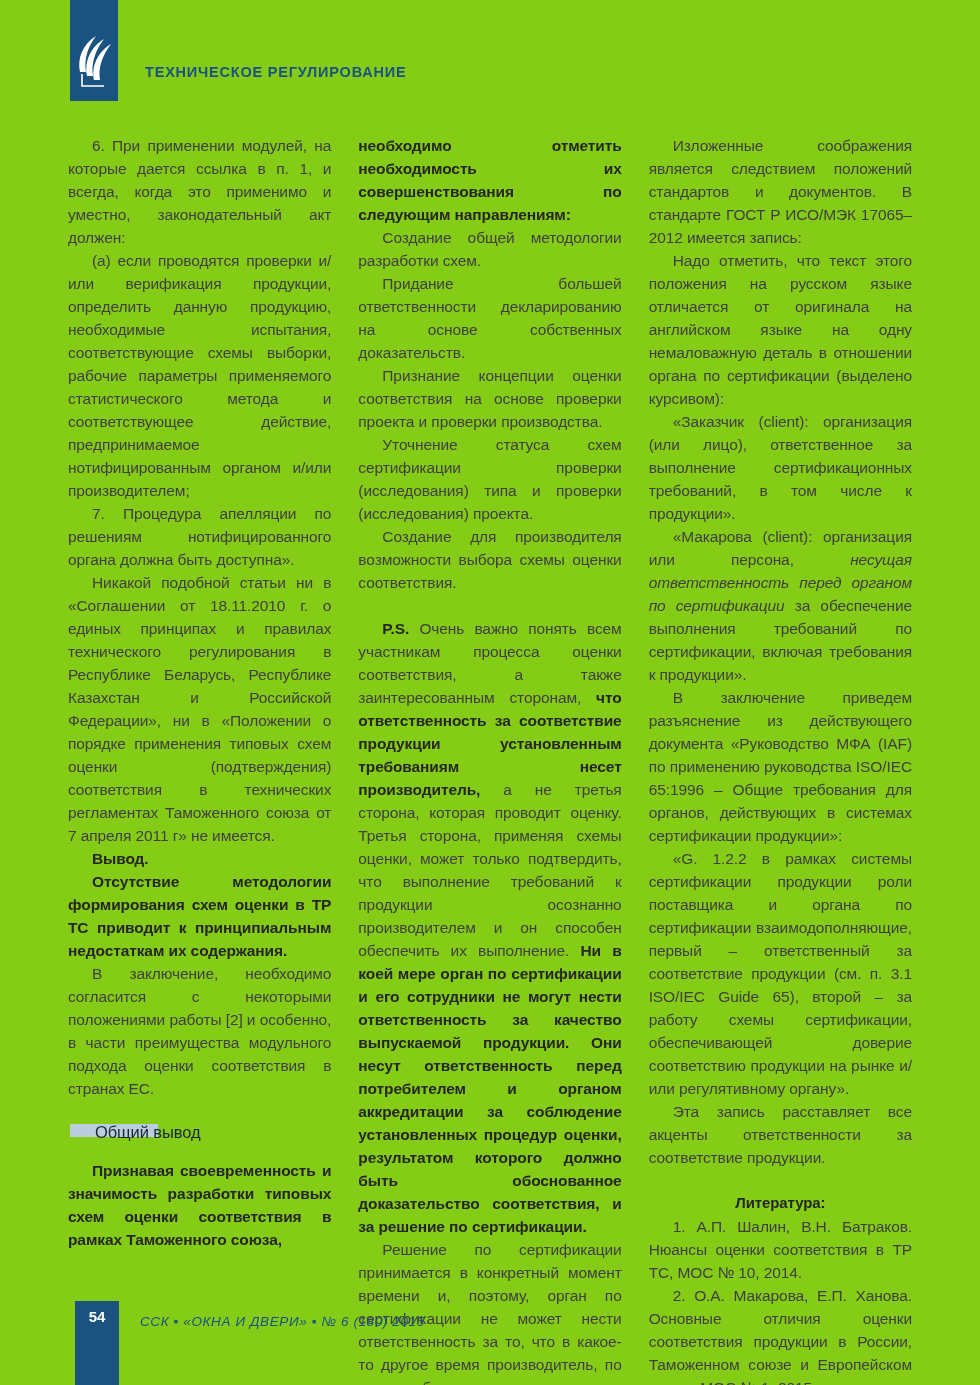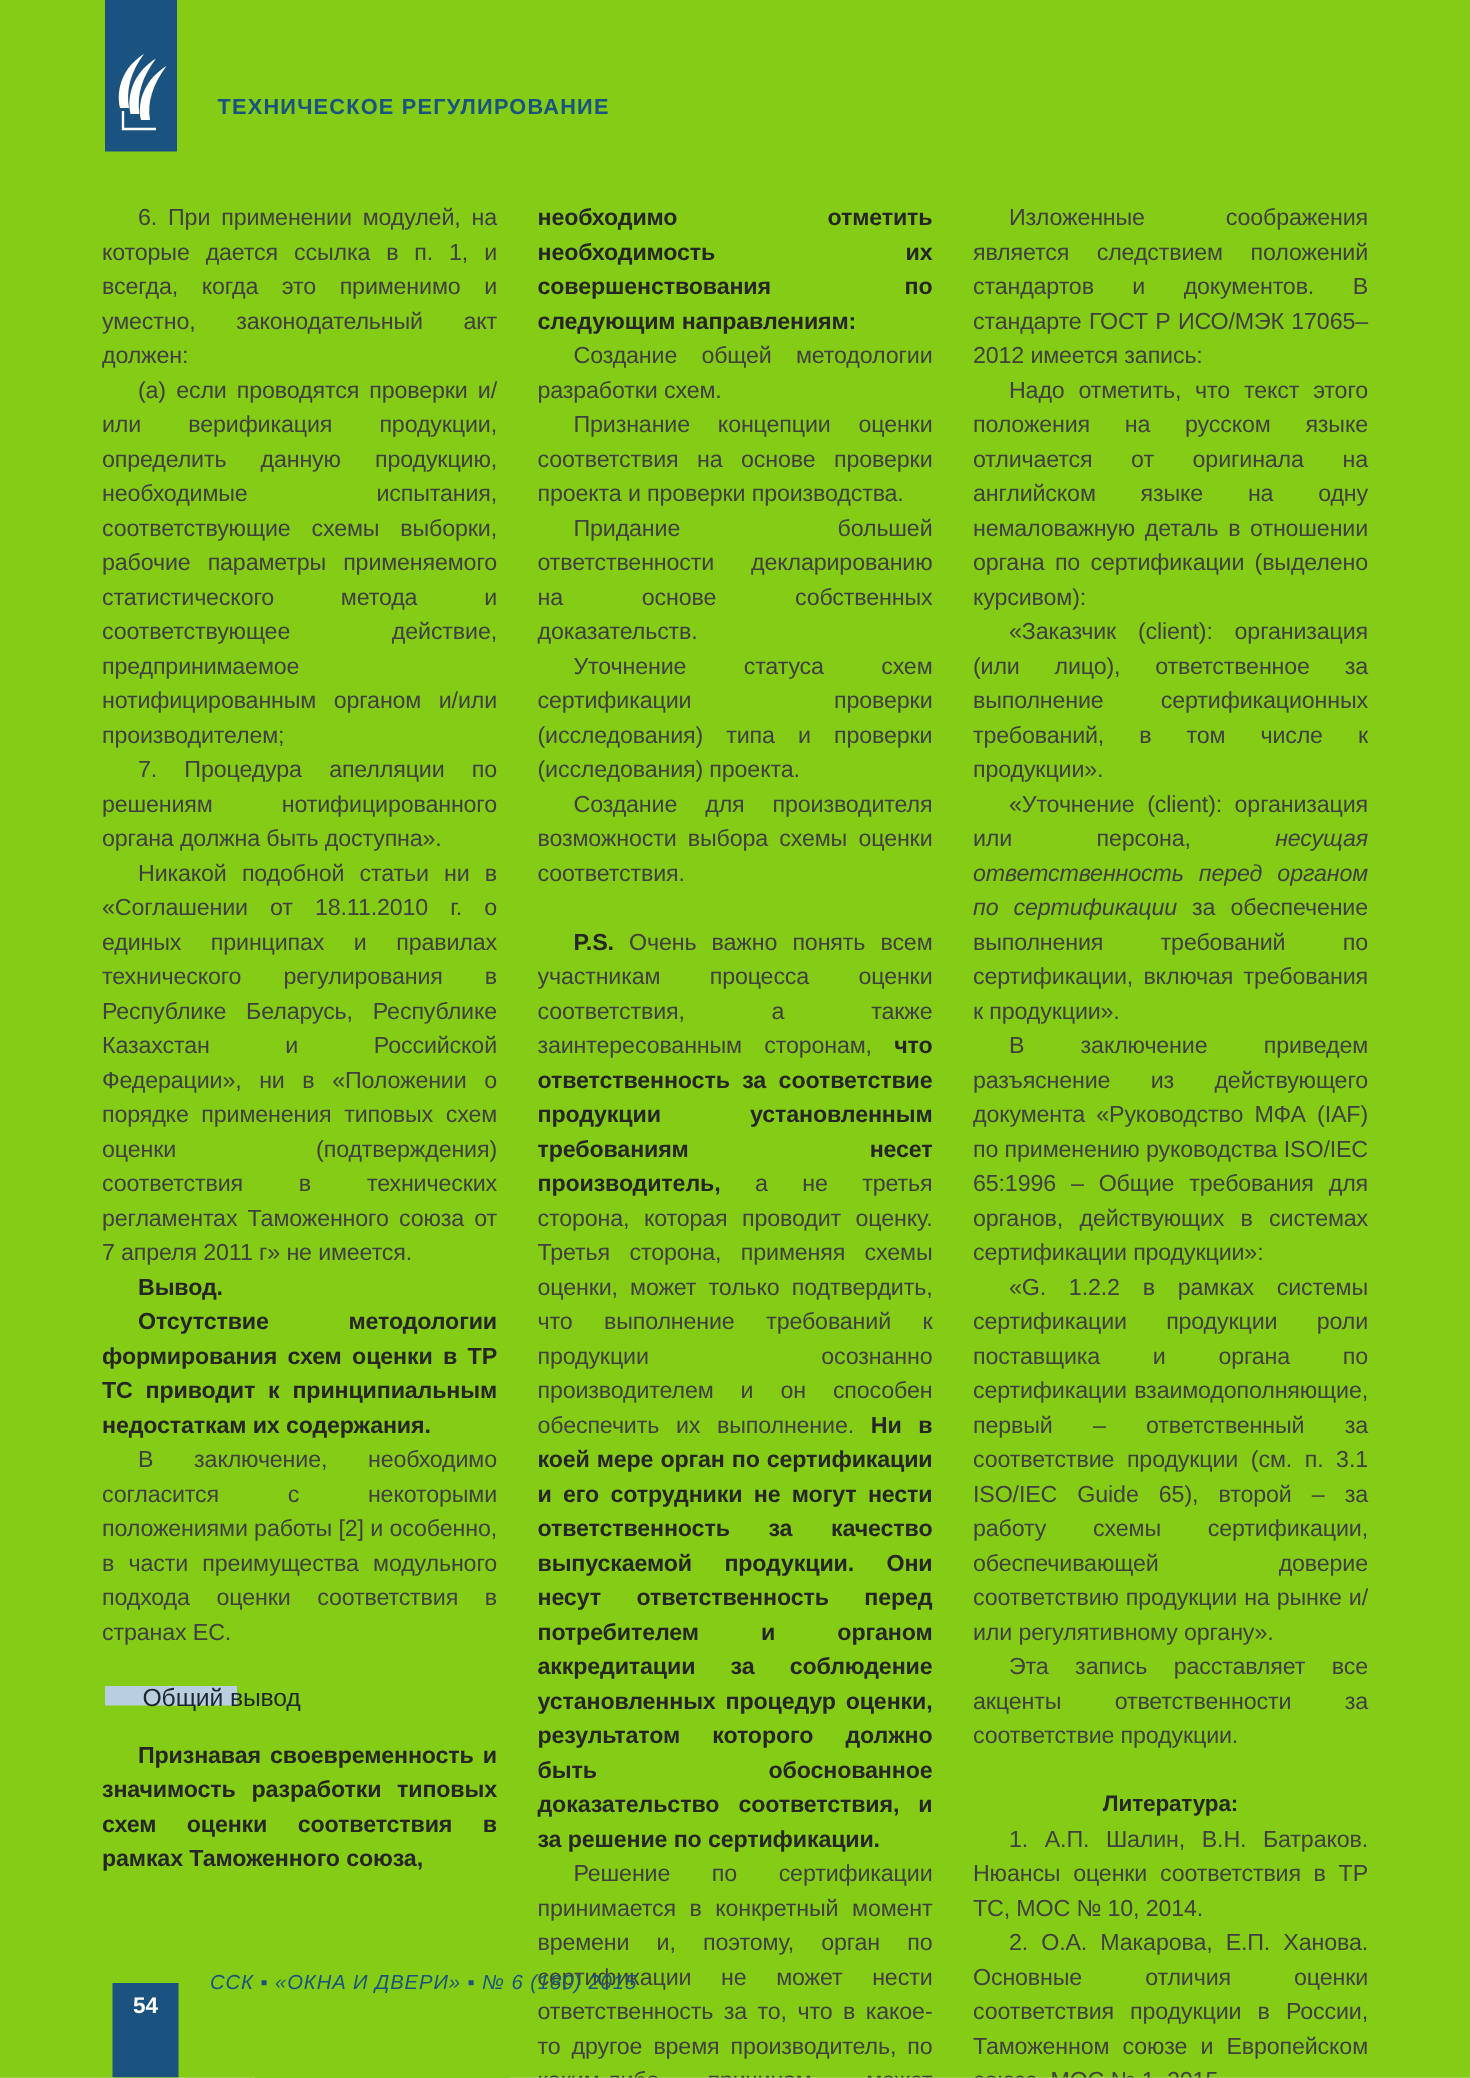--- a/index.html
+++ b/index.html
@@ -24,21 +24,21 @@
   .normal{}
 
   .section-heading{position:relative;margin:21px 0 15px 0;font-size:16.5px;font-weight:normal;
     color:#1d2731;padding-left:27px;z-index:0;}
   .section-heading .bar{position:absolute;left:2px;top:3px;width:88px;height:13px;
     background:#b9cfdf;z-index:-1;}
   .heading-center{margin:22px 0 1px 0;font-size:15px;font-weight:bold;color:#262626;
     text-align:center;text-indent:0;}
 
   
-  .footer-box{position:absolute;left:75px;bottom:0;width:44px;height:63px;background:#1a5380;}
+  .footer-box{position:absolute;left:75px;bottom:0;width:44px;height:84px;background:#1a5380;}
   .footer-page-number{display:block;text-align:center;padding-top:7px;color:#ffffff;
     font-size:15px;font-weight:bold;}
   .footer-line{position:absolute;left:140px;top:1314px;color:#1a5380;font-size:13.5px;
     letter-spacing:0.6px;font-style:italic;}
 </style>
 </head>
 <body>
 
 <div class="page">
 
@@ -62,32 +62,32 @@
         <p class="para"><span class="normal">Никакой подобной статьи ни в «Соглашении от 18.11.2010 г. о единых принципах и правилах технического регулирования в Республике Беларусь, Республике Казахстан и Российской Федерации», ни в «Положении о порядке применения типовых схем оценки (подтверждения) соответствия в технических регламентах Таможенного союза от 7 апреля 2011 г» не имеется.</span></p>
         <p class="para"><span class="bold">Вывод.</span></p>
         <p class="para"><span class="bold">Отсутствие методологии формирования схем оценки в ТР ТС приводит к принципиальным недостаткам их содержания.</span></p>
         <p class="para"><span class="normal">В заключение, необходимо согласится с некоторыми положениями работы [2] и особенно, в части преимущества модульного подхода оценки соответствия в странах ЕС.</span></p>
         <h2 class="section-heading"><span class="bar"></span><span>Общий вывод</span></h2>
         <p class="para"><span class="bold">Признавая своевременность и значимость разработки типовых схем оценки соответствия в рамках Таможенного союза,</span></p>
       </div>
     <div class="column">
         <p class="para no-indent"><span class="bold">необходимо отметить необходимость их совершенствования по следующим направлениям:</span></p>
         <p class="para"><span class="normal">Создание общей методологии разработки схем.</span></p>
+        <p class="para"><span class="normal">Придание большей ответственности декларированию на основе собственных доказательств.</span></p>
         <p class="para"><span class="normal">Признание концепции оценки соответствия на основе проверки проекта и проверки производства.</span></p>
-        <p class="para"><span class="normal">Придание большей ответственности декларированию на основе собственных доказательств.</span></p>
         <p class="para"><span class="normal">Уточнение статуса схем сертификации проверки (исследования) типа и проверки (исследования) проекта.</span></p>
         <p class="para"><span class="normal">Создание для производителя возможности выбора схемы оценки соответствия.</span></p>
         <p class="para gap-top"><span class="bold">P.S.</span><span class="normal"> Очень важно понять всем участникам процесса оценки соответствия, а также заинтересованным сторонам, </span><span class="bold">что ответственность за соответствие продукции установленным требованиям несет производитель,</span><span class="normal"> а не третья сторона, которая проводит оценку. Третья сторона, применяя схемы оценки, может только подтвердить, что выполнение требований к продукции осознанно производителем и он способен обеспечить их выполнение. </span><span class="bold">Ни в коей мере орган по сертификации и его сотрудники не могут нести ответственность за качество выпускаемой продукции. Они несут ответственность перед потребителем и органом аккредитации за соблюдение установленных процедур оценки, результатом которого должно быть обоснованное доказательство соответствия, и за решение по сертификации.</span></p>
         <p class="para"><span class="normal">Решение по сертификации принимается в конкретный момент времени и, поэтому, орган по сертификации не может нести ответственность за то, что в какое-то другое время производитель, по каким-либо причинам, может поставить несоответствующую продукцию.</span></p>
       </div>
     <div class="column">
         <p class="para"><span class="normal">Изложенные соображения является следствием положений стандартов и документов. В стандарте ГОСТ Р ИСО/МЭК 17065–2012 имеется запись:</span></p>
         <p class="para"><span class="normal">Надо отметить, что текст этого положения на русском языке отличается от оригинала на английском языке на одну немаловажную деталь в отношении органа по сертификации (выделено курсивом):</span></p>
         <p class="para"><span class="normal">«Заказчик (client): организация (или лицо), ответственное за выполнение сертификационных требований, в том числе к продукции».</span></p>
-        <p class="para"><span class="normal">«Уточнение (client): организация или персона, </span><span class="italic">несущая ответственность перед органом по сертификации</span><span class="normal"> за обеспечение выполнения требований по сертификации, включая требования к продукции».</span></p>
+        <p class="para"><span class="normal">«Макарова (client): организация или персона, </span><span class="italic">несущая ответственность перед органом по сертификации</span><span class="normal"> за обеспечение выполнения требований по сертификации, включая требования к продукции».</span></p>
         <p class="para"><span class="normal">В заключение приведем разъяснение из действующего документа «Руководство МФА (IAF) по применению руководства ISO/IEC 65:1996 – Общие требования для органов, действующих в системах сертификации продукции»:</span></p>
         <p class="para"><span class="normal">«G. 1.2.2 в рамках системы сертификации продукции роли поставщика и органа по сертификации взаимодополняющие, первый – ответственный за соответствие продукции (см. п. 3.1 ISO/IEC Guide 65), второй – за работу схемы сертификации, обеспечивающей доверие соответствию продукции на рынке и/или регулятивному органу».</span></p>
         <p class="para"><span class="normal">Эта запись расставляет все акценты ответственности за соответствие продукции.</span></p>
         <h3 class="heading-center">Литература:</h3>
         <p class="para"><span class="normal">1. А.П. Шалин, В.Н. Батраков. Нюансы оценки соответствия в ТР ТС, МОС № 10, 2014.</span></p>
         <p class="para"><span class="normal">2. О.А. Макарова, Е.П. Ханова. Основные отличия оценки соответствия продукции в России, Таможенном союзе и Европейском союзе. МОС № 1, 2015.</span></p>
       </div>
   </div>
 
   <div class="footer-box">

